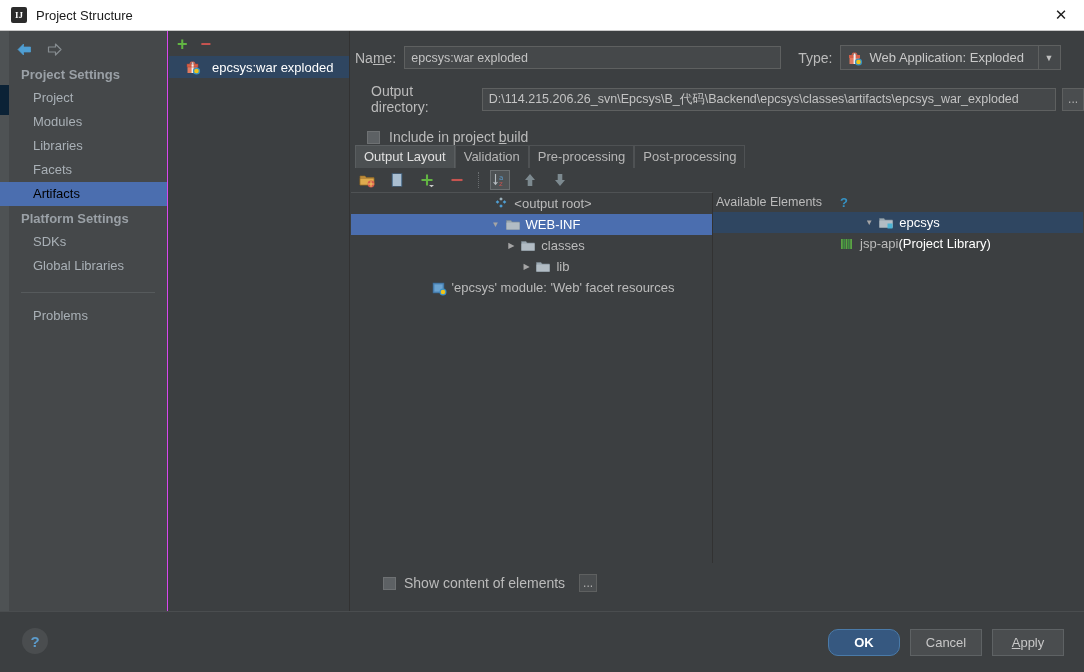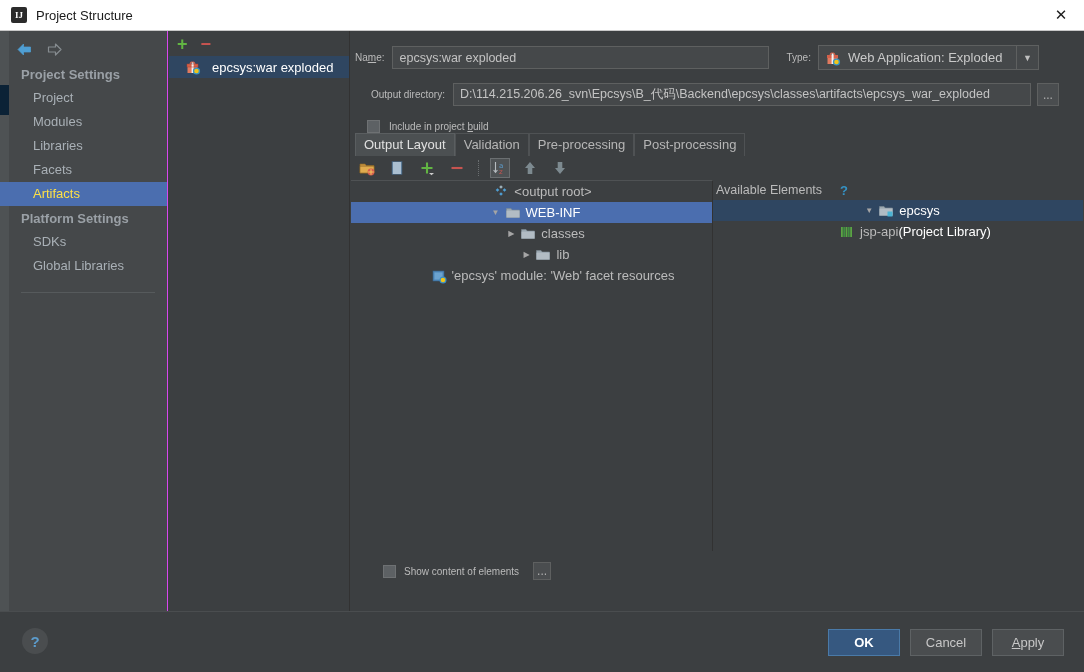--- a/index.html
+++ b/index.html
@@ -84,21 +84,21 @@
     padding: 5px 0 4px 12px;
   }
   .sb-item {
     font-size: 13px; color: #a9b0b6;
     padding: 3px 0 4px 24px;
     line-height: 17px;
     cursor: default;
   }
   .sb-item.selected {
     background: #4b6eaf;
-    color: #fde047;
+    color: #000000;
     margin-left: -9px;
     padding-left: 33px;
   }
   .sb-sep {
     height: 1px; background: #565a5c;
     margin: 14px 12px 0 12px;
   }
   .sb-item.problems { margin-top: 11px; }
 
   
@@ -128,21 +128,21 @@
 
   
   .detail {
     position: absolute; left: 351px; top: 31px;
     width: 733px; height: 580px;
     background: #3c3f41;
   }
   .row {
     display: flex; align-items: center;
   }
-  .lbl { font-size: 10px; color: #bbbbbb; }
+  .lbl { font-size: 14px; color: #bbbbbb; }
   .lbl u { text-decoration: underline; }
   .field {
     background: #45484a;
     border: 1px solid #5e6060;
     color: #c3c3c3;
     font-size: 12.5px;
     height: 23px;
     padding: 0 6px;
     line-height: 21px;
     font-family: "Liberation Sans", sans-serif;
@@ -292,20 +292,21 @@
     background: #4a4d4f;
     color: #c7c7c7; font-size: 13px;
     display: flex; align-items: center; justify-content: center;
     cursor: default;
   }
   .btn.primary {
     background: #365880;
     border-color: #4a7aa8;
     color: #ffffff;
     font-weight: bold;
+    border-radius: 10px;
   }
   .btn u { text-decoration: underline; }
 </style>
 </head>
 <body>
 
 <div class="root">
 
   <div class="titlebar">
     <div class="tb-icon"></div>
@@ -336,20 +337,21 @@
     <div class="sb-item">Modules</div>
     <div class="sb-item">Libraries</div>
     <div class="sb-item">Facets</div>
     <div class="sb-item selected">Artifacts</div>
 
     <div class="sb-group">Platform Settings</div>
     <div class="sb-item">SDKs</div>
     <div class="sb-item">Global Libraries</div>
 
     <div class="sb-sep"></div>
+    <div class="sb-item problems">Problems</div>
   </div>
 
   <div class="artcol">
     <div class="artcol-toolbar">
       <div class="tb-plus">+</div>
       <div class="tb-minus">−</div>
     </div>
     <div class="art-item">
       <span class="ico">
         <svg width="16" height="16" viewBox="0 0 16 16">

